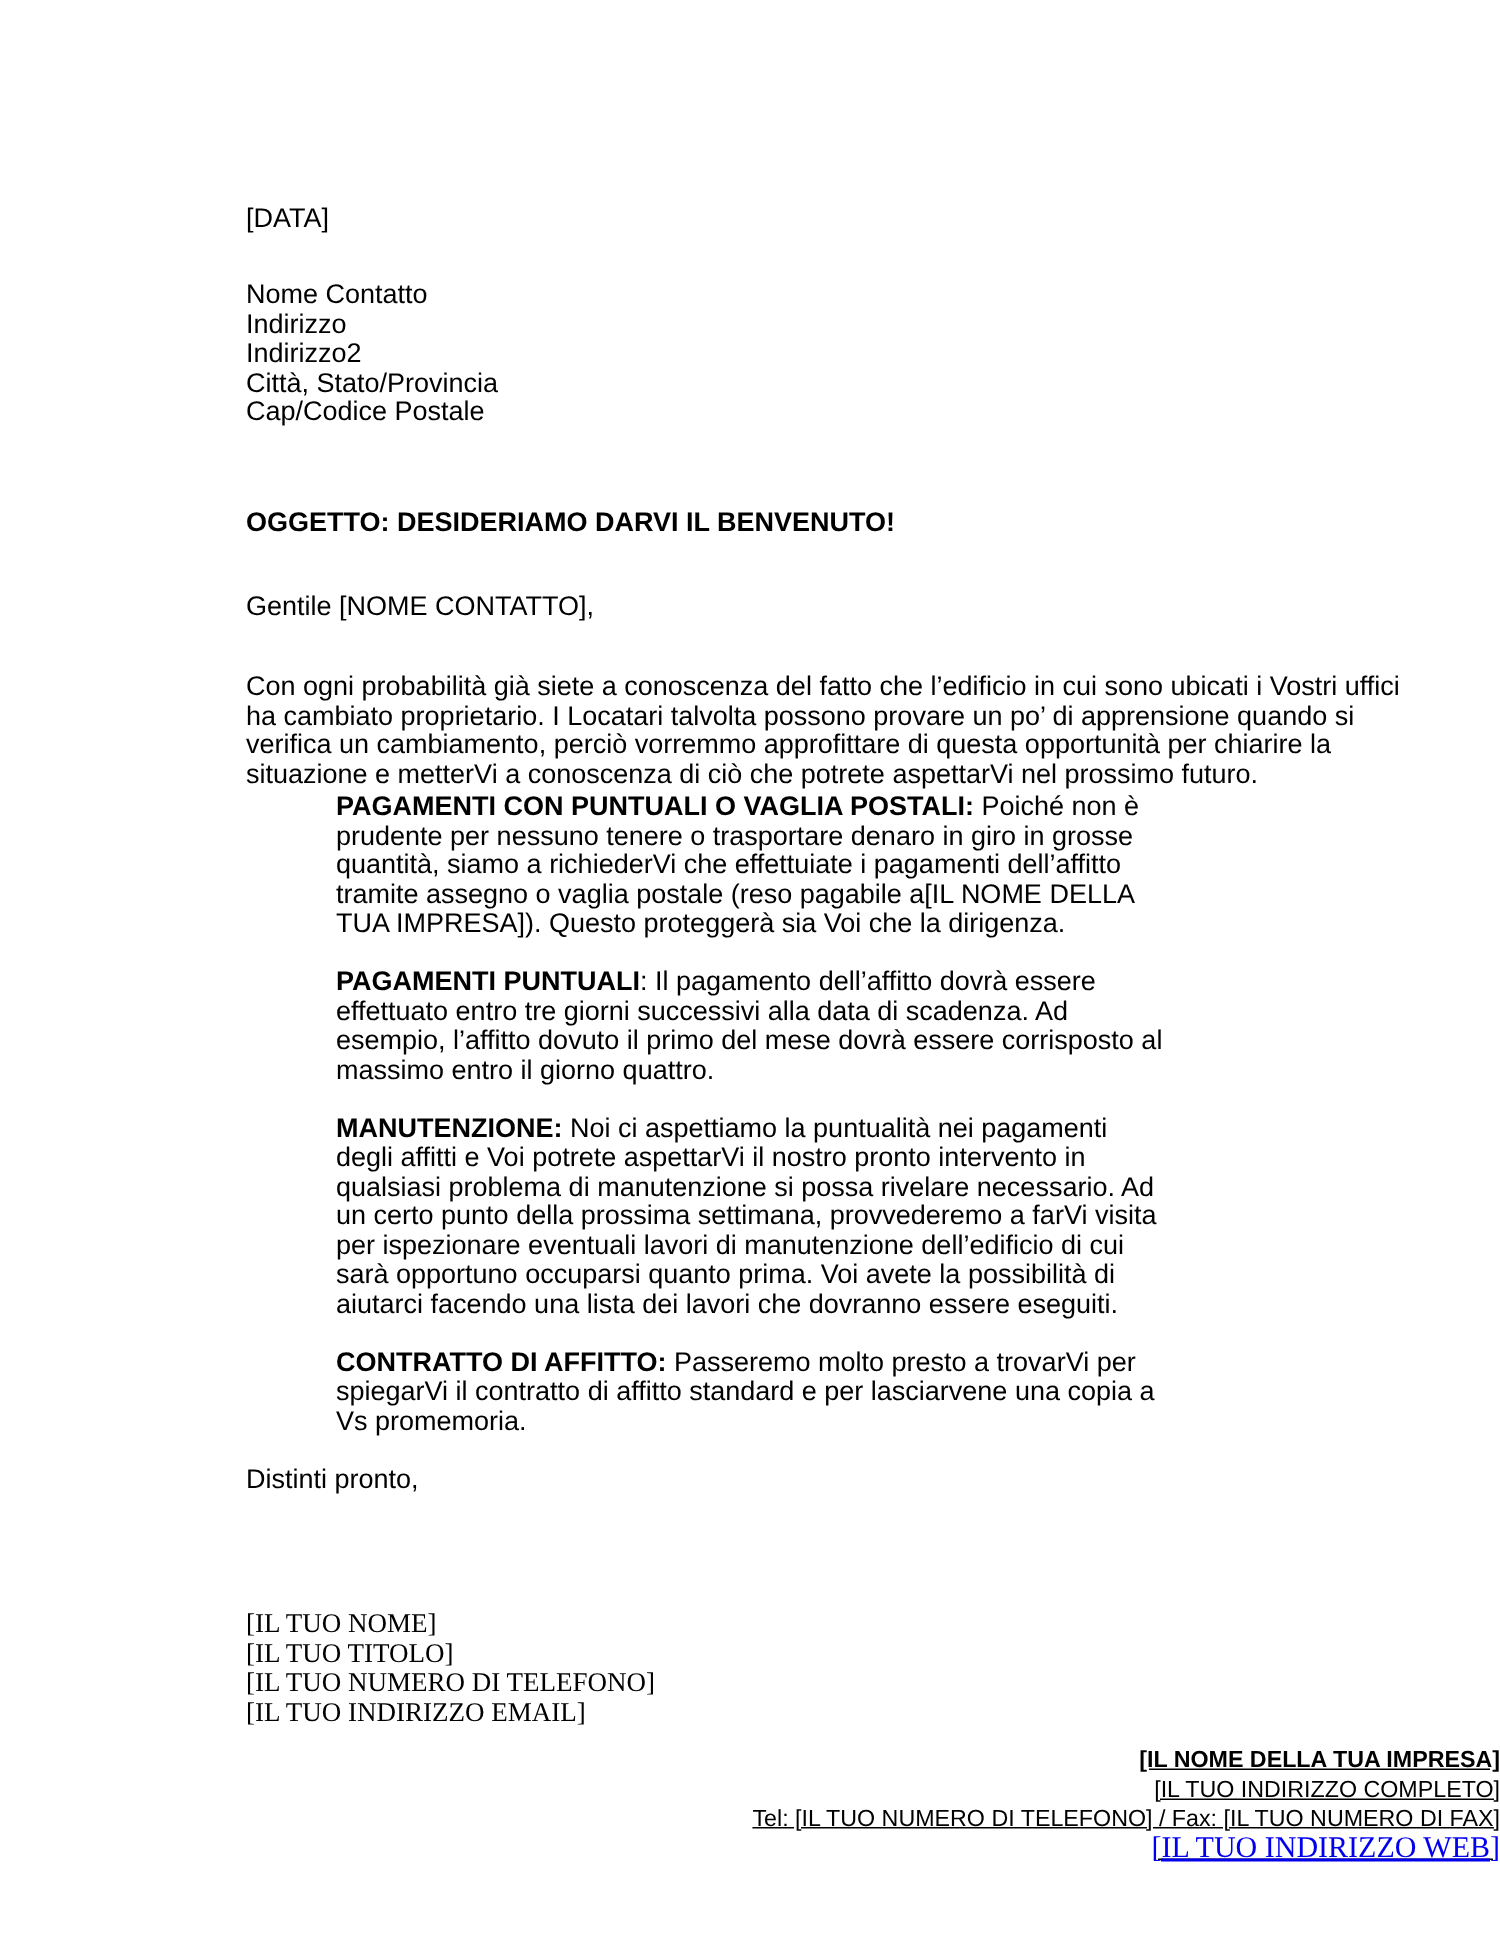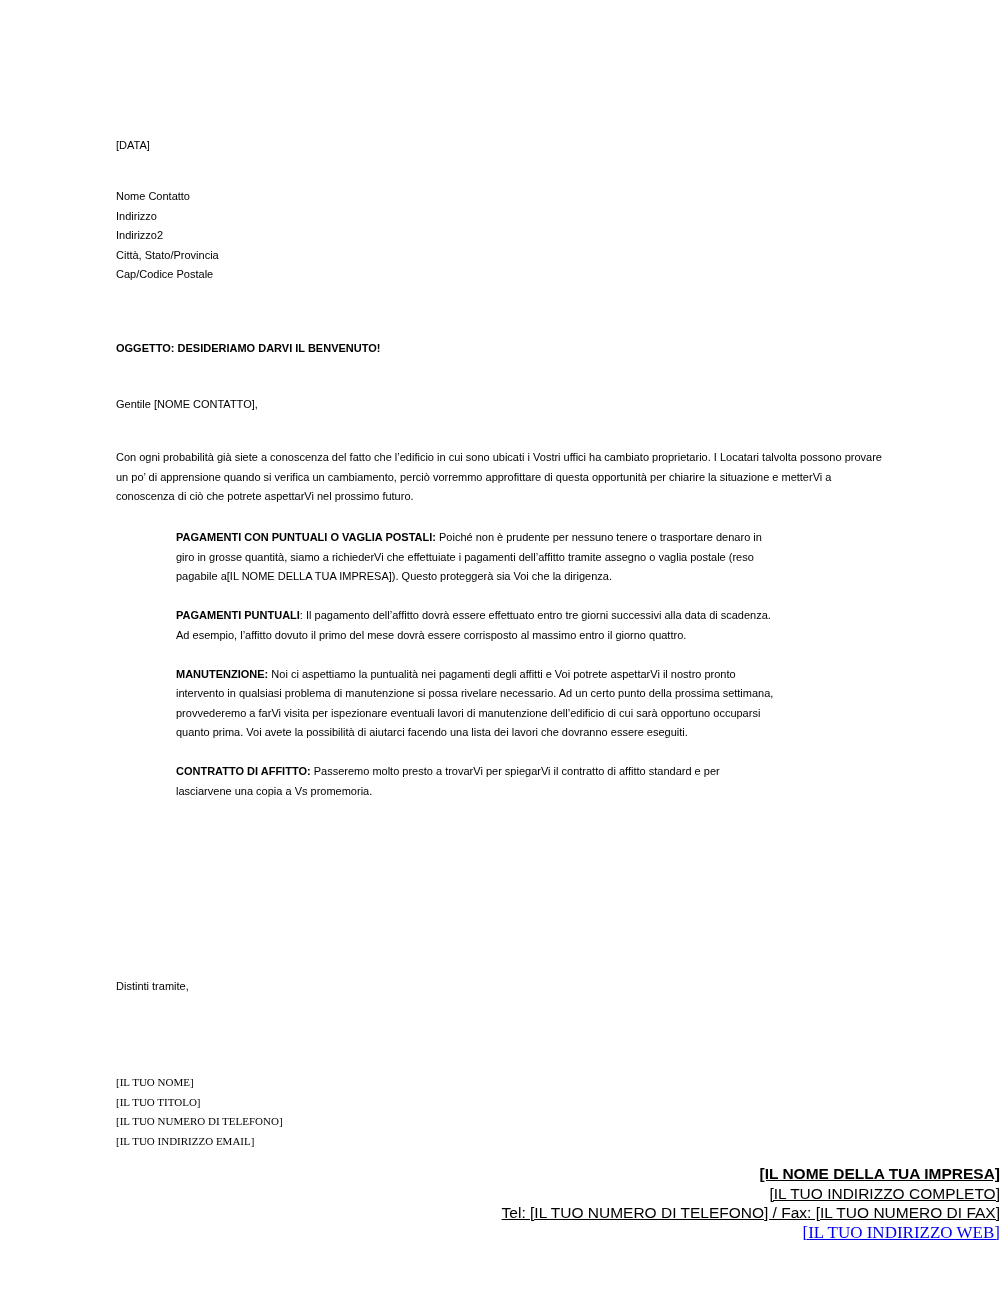--- a/index.html
+++ b/index.html
@@ -10,23 +10,24 @@
   .page {
     position: relative;
     width: 1000px;
     height: 1290px;
     background: #ffffff;
     font-family: "Liberation Sans", sans-serif;
     color: #000000;
     overflow: hidden;
   }
   .txt {
-    font-size: 11px;
+    font-size: 18px;
     line-height: 19.5px;
     color: #000000;
+    margin-left: 48px;
   }
   .date-line {
     position: absolute;
     left: 116px;
     top: 136px;
   }
   .recipient {
     position: absolute;
     left: 116px;
     top: 187px;
@@ -100,21 +101,21 @@
   }
   .footer div {
     line-height: 19.5px;
     font-size: 15.5px;
   }
   .footer .company {
     font-weight: bold;
   }
   .footer .weblink {
     font-family: "Liberation Serif", serif;
-    font-size: 17px;
+    font-size: 20px;
     color: #0000ee;
     text-decoration: underline;
     cursor: pointer;
   }
 </style>
 </head>
 <body>
 
 <div class="page">
 
@@ -148,21 +149,21 @@
       <span class="lead">MANUTENZIONE:</span><span> Noi ci aspettiamo la puntualità nei pagamenti degli affitti e Voi potrete aspettarVi il nostro pronto intervento in qualsiasi problema di manutenzione si possa rivelare necessario. Ad un certo punto della prossima settimana, provvederemo a farVi visita per ispezionare eventuali lavori di manutenzione dell’edificio di cui sarà opportuno occuparsi quanto prima. Voi avete la possibilità di aiutarci facendo una lista dei lavori che dovranno essere eseguiti.</span>
     </div>
 
     <div class="block txt">
       <span class="lead">CONTRATTO DI AFFITTO:</span><span> Passeremo molto presto a trovarVi per spiegarVi il contratto di affitto standard e per lasciarvene una copia a Vs promemoria.</span>
     </div>
 
   </div>
 
 
-  <div class="regards txt">Distinti tramite,</div>
+  <div class="regards txt">Distinti pronto,</div>
 
   <div class="signature txt">
     <div>[IL TUO NOME]</div>
     <div>[IL TUO TITOLO]</div>
     <div>[IL TUO NUMERO DI TELEFONO]</div>
     <div>[IL TUO INDIRIZZO EMAIL]</div>
   </div>
 
   <div class="footer">
     <div class="company">[IL NOME DELLA TUA IMPRESA]</div>

